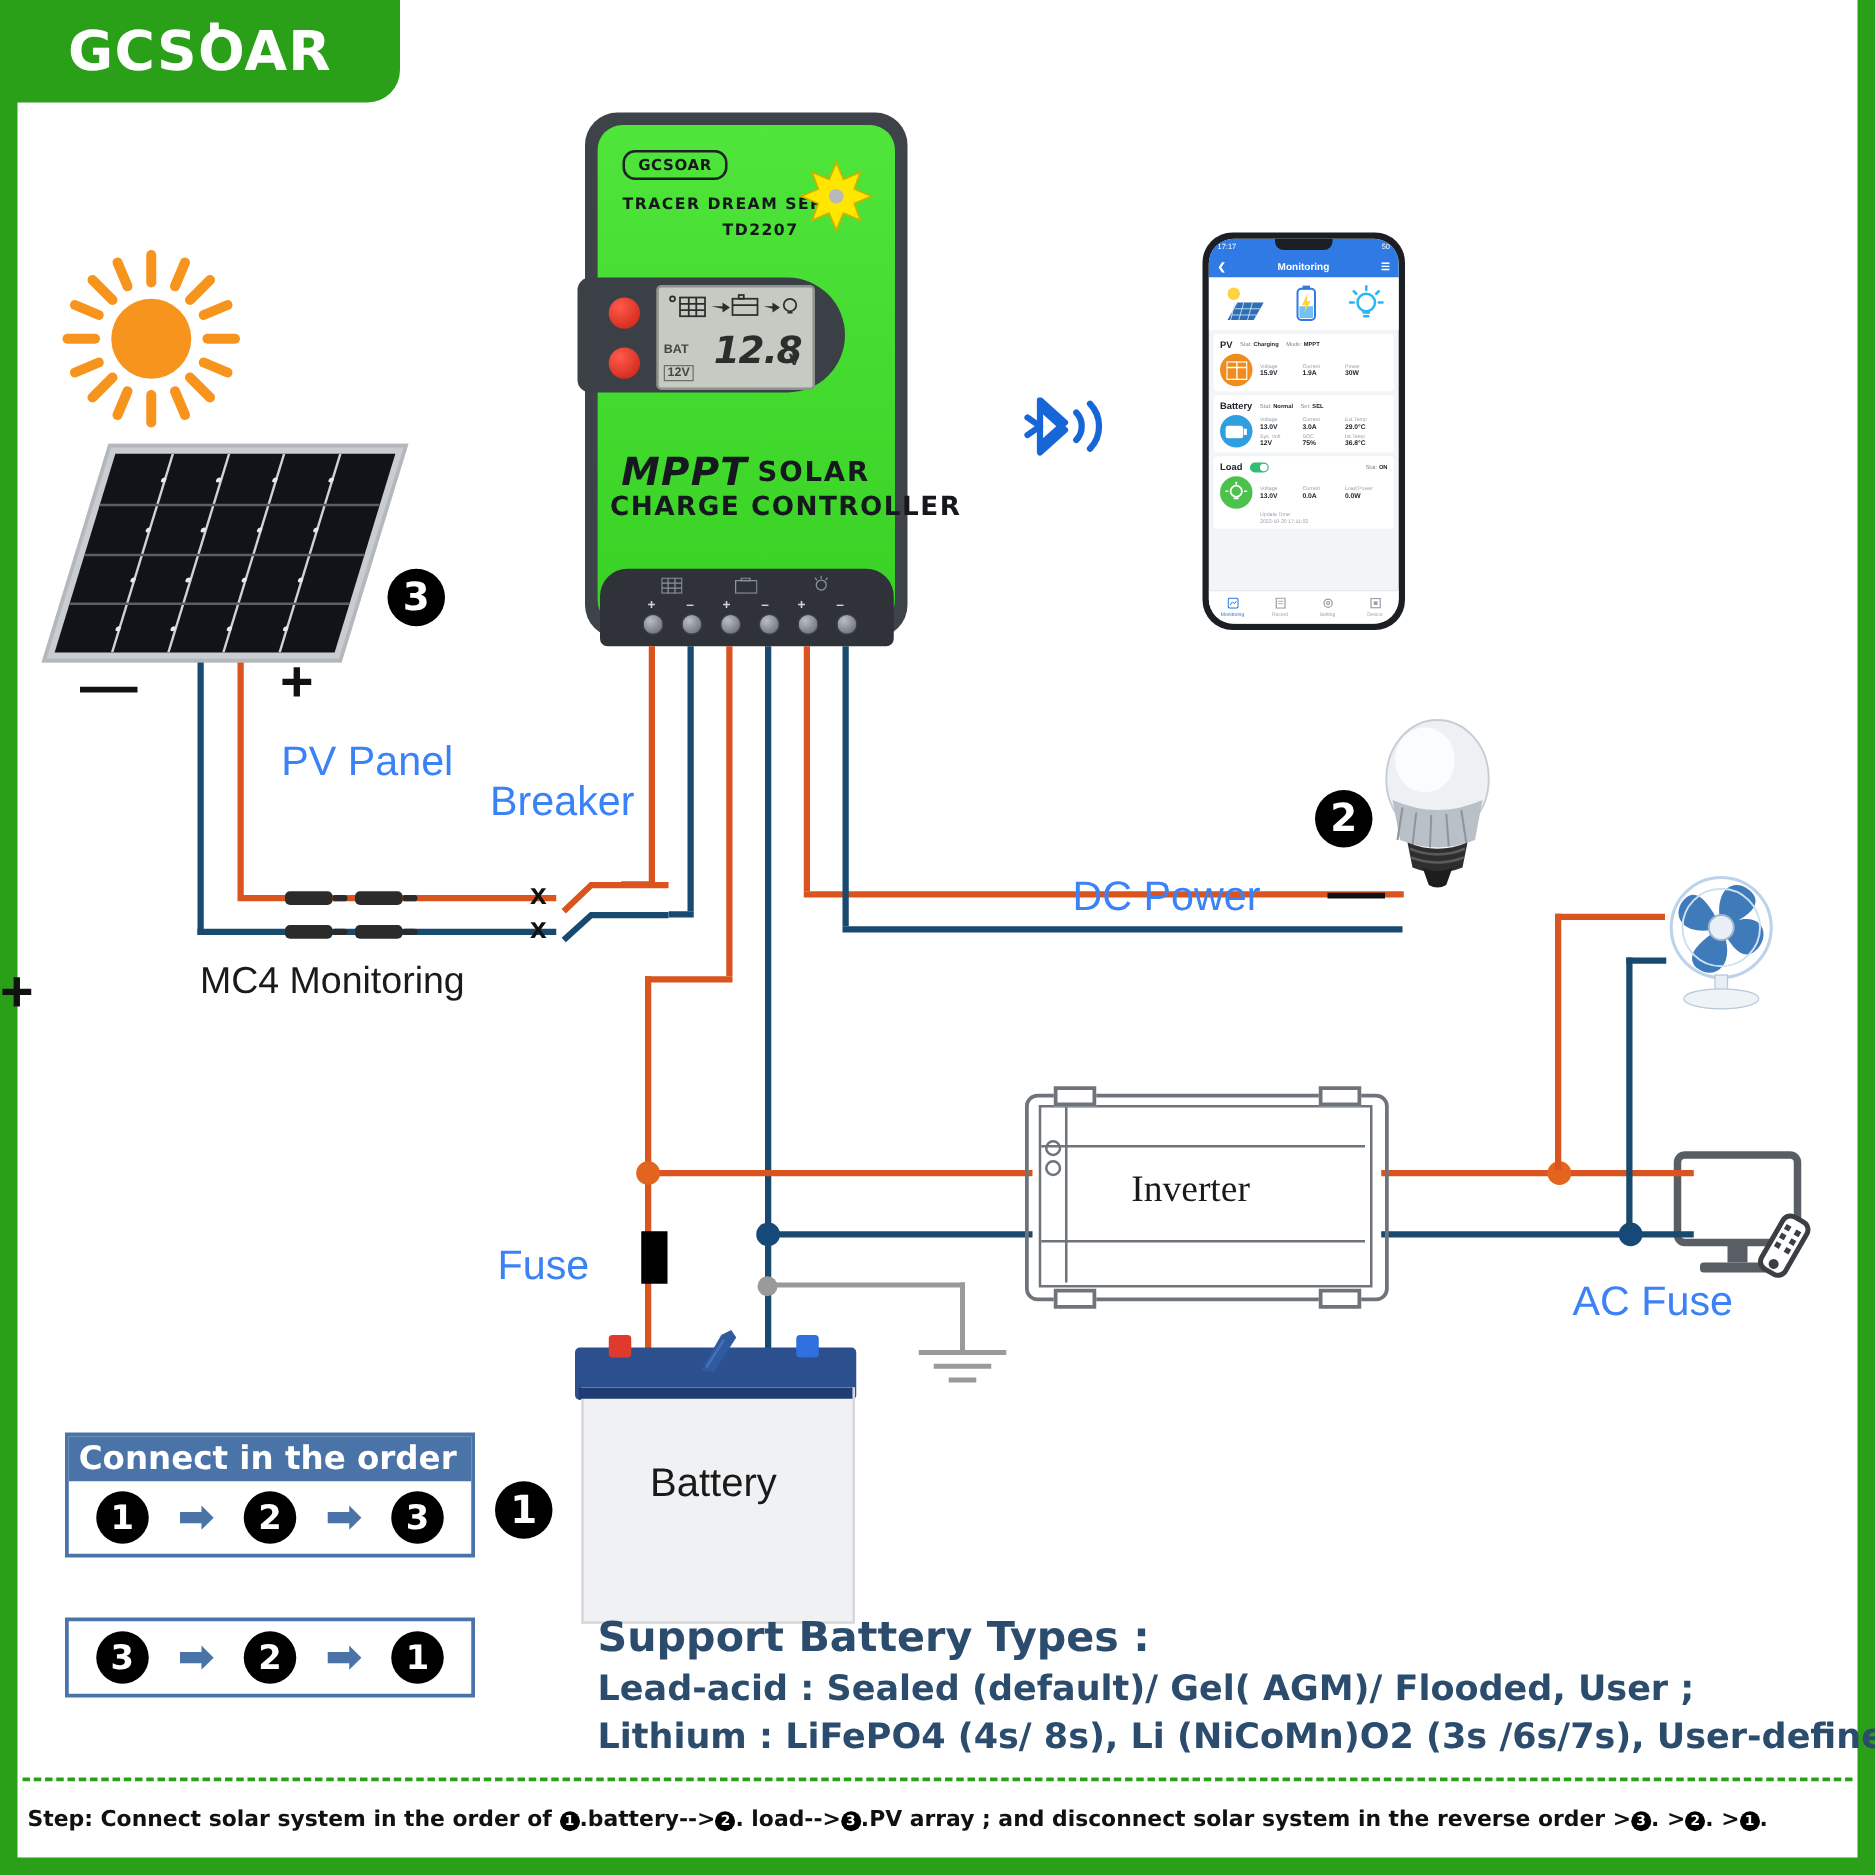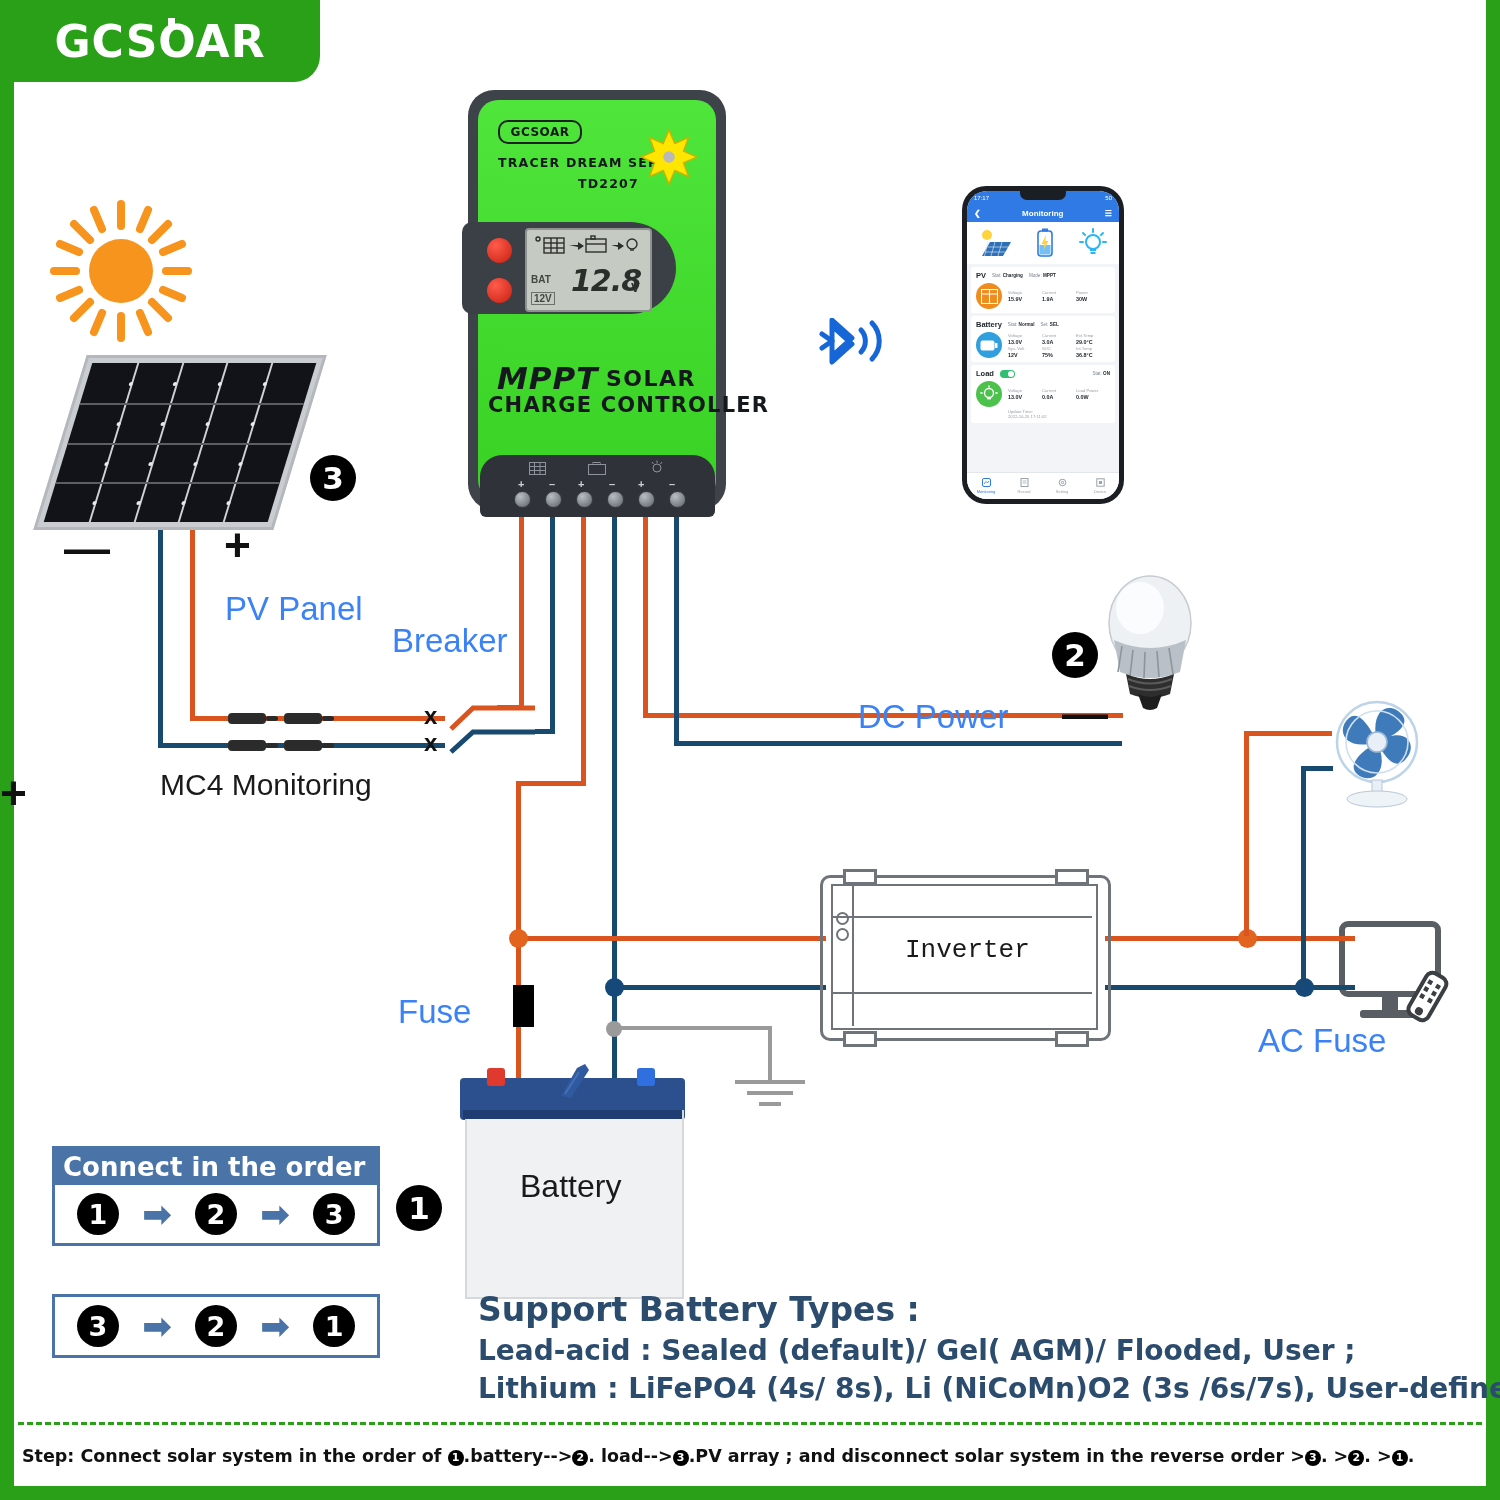--- a/index.html
+++ b/index.html
@@ -204,22 +204,22 @@
   
   .fuse-box{position:absolute;left:513px;top:985px;width:21px;height:42px;background:#000;}
 
   
   .inv-outer{position:absolute;left:820px;top:875px;width:285px;height:160px;
      border:3px solid #6e7479;border-radius:10px;}
   .inv-inner{position:absolute;left:831px;top:884px;width:263px;height:142px;
      border:2px solid #6e7479;}
   .inv-line{position:absolute;background:#6e7479;height:2px;}
   .inv-hole{position:absolute;width:9px;height:9px;border:2px solid #6e7479;border-radius:50%;}
-  .inv-text{position:absolute;left:905px;top:935px;font-size:26px;color:#1a1a1a;
-     font-family:Liberation Mono, monospace;}
+  .inv-text{position:absolute;left:905px;top:935px;font-size:30px;color:#1a1a1a;
+     font-family:Liberation Serif, serif;}
   .inv-tab{position:absolute;background:#fff;border:3px solid #6e7479;}
 
   
   .gnd{position:absolute;}
   .gnd b{position:absolute;background:#9a9a9a;display:block;height:4px;}
 
   
   .bulb{position:absolute;left:1100px;top:568px;width:100px;height:150px;}
   
   .fan{position:absolute;left:1325px;top:700px;width:105px;height:110px;}

